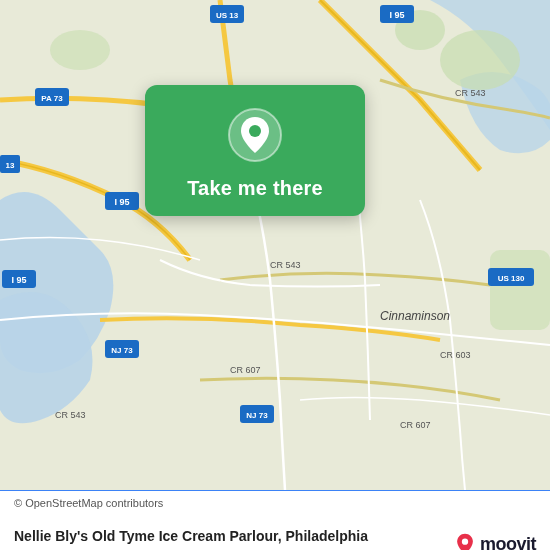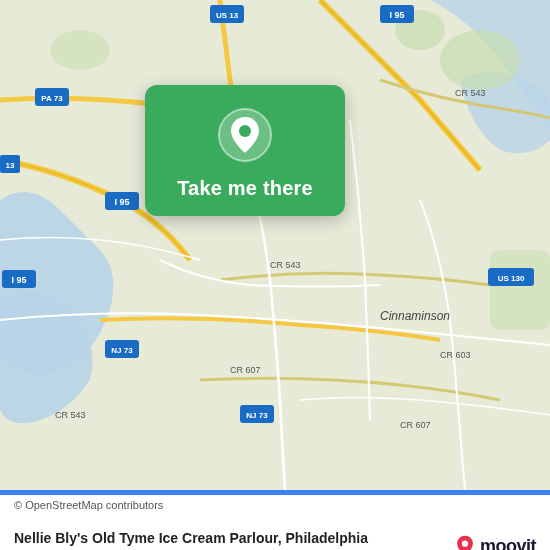--- a/index.html
+++ b/index.html
@@ -24,21 +24,21 @@
     #map-svg {
       width: 100%;
       height: 100%;
     }
 
     
     #take-me-there-card {
       position: absolute;
       top: 85px;
       left: 145px;
-      width: 200px;
+      width: 220px;
       background-color: #3aaa5c;
       border-radius: 12px;
       display: flex;
       flex-direction: column;
       align-items: center;
       padding: 20px 20px 16px 20px;
       box-shadow: 0 4px 16px rgba(0,0,0,0.25);
       cursor: pointer;
     }
 
@@ -60,21 +60,21 @@
     }
 
     
     #bottom-bar {
       width: 550px;
       height: 60px;
       background: #fff;
       display: flex;
       align-items: center;
       padding: 0 14px;
-      border-top: 5px solid #3b82f6;
+      border-top: 1px solid #3b82f6;
       gap: 8px;
       justify-content: center;
     }
 
     #copyright-text {
       font-size: 11px;
       color: #555;
       flex: 1;
     }
 

